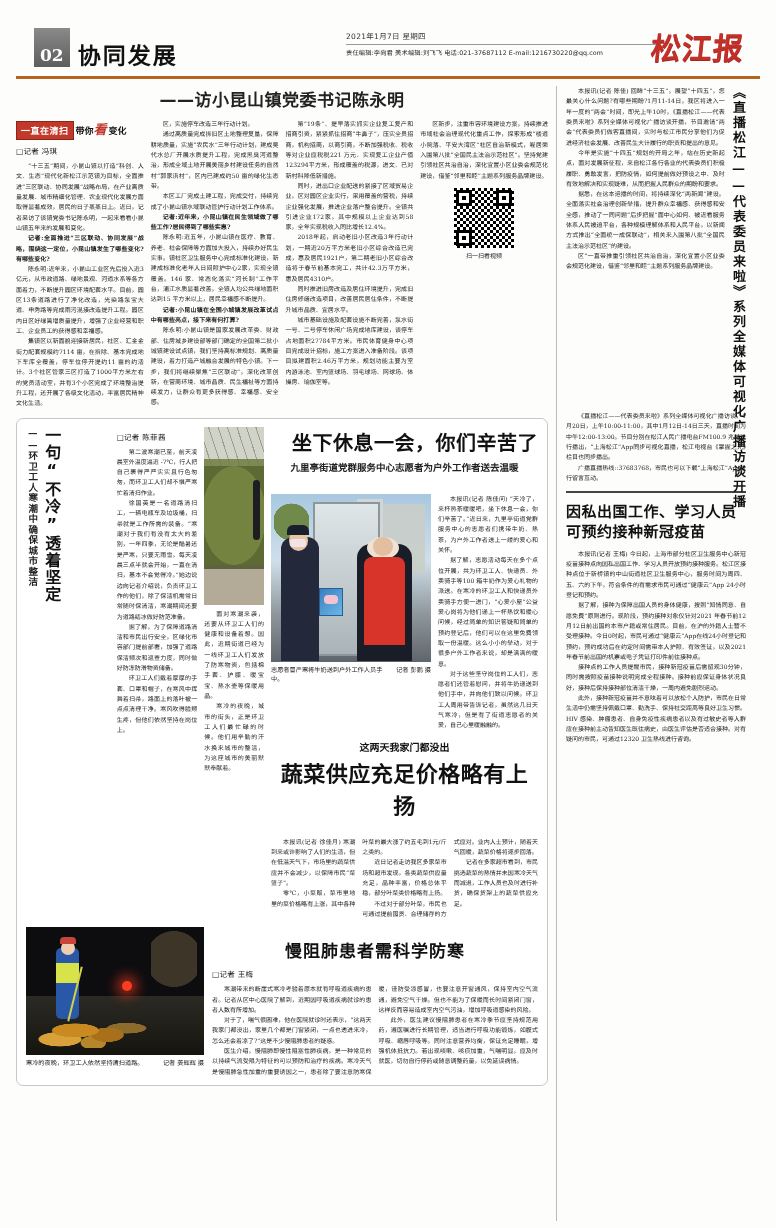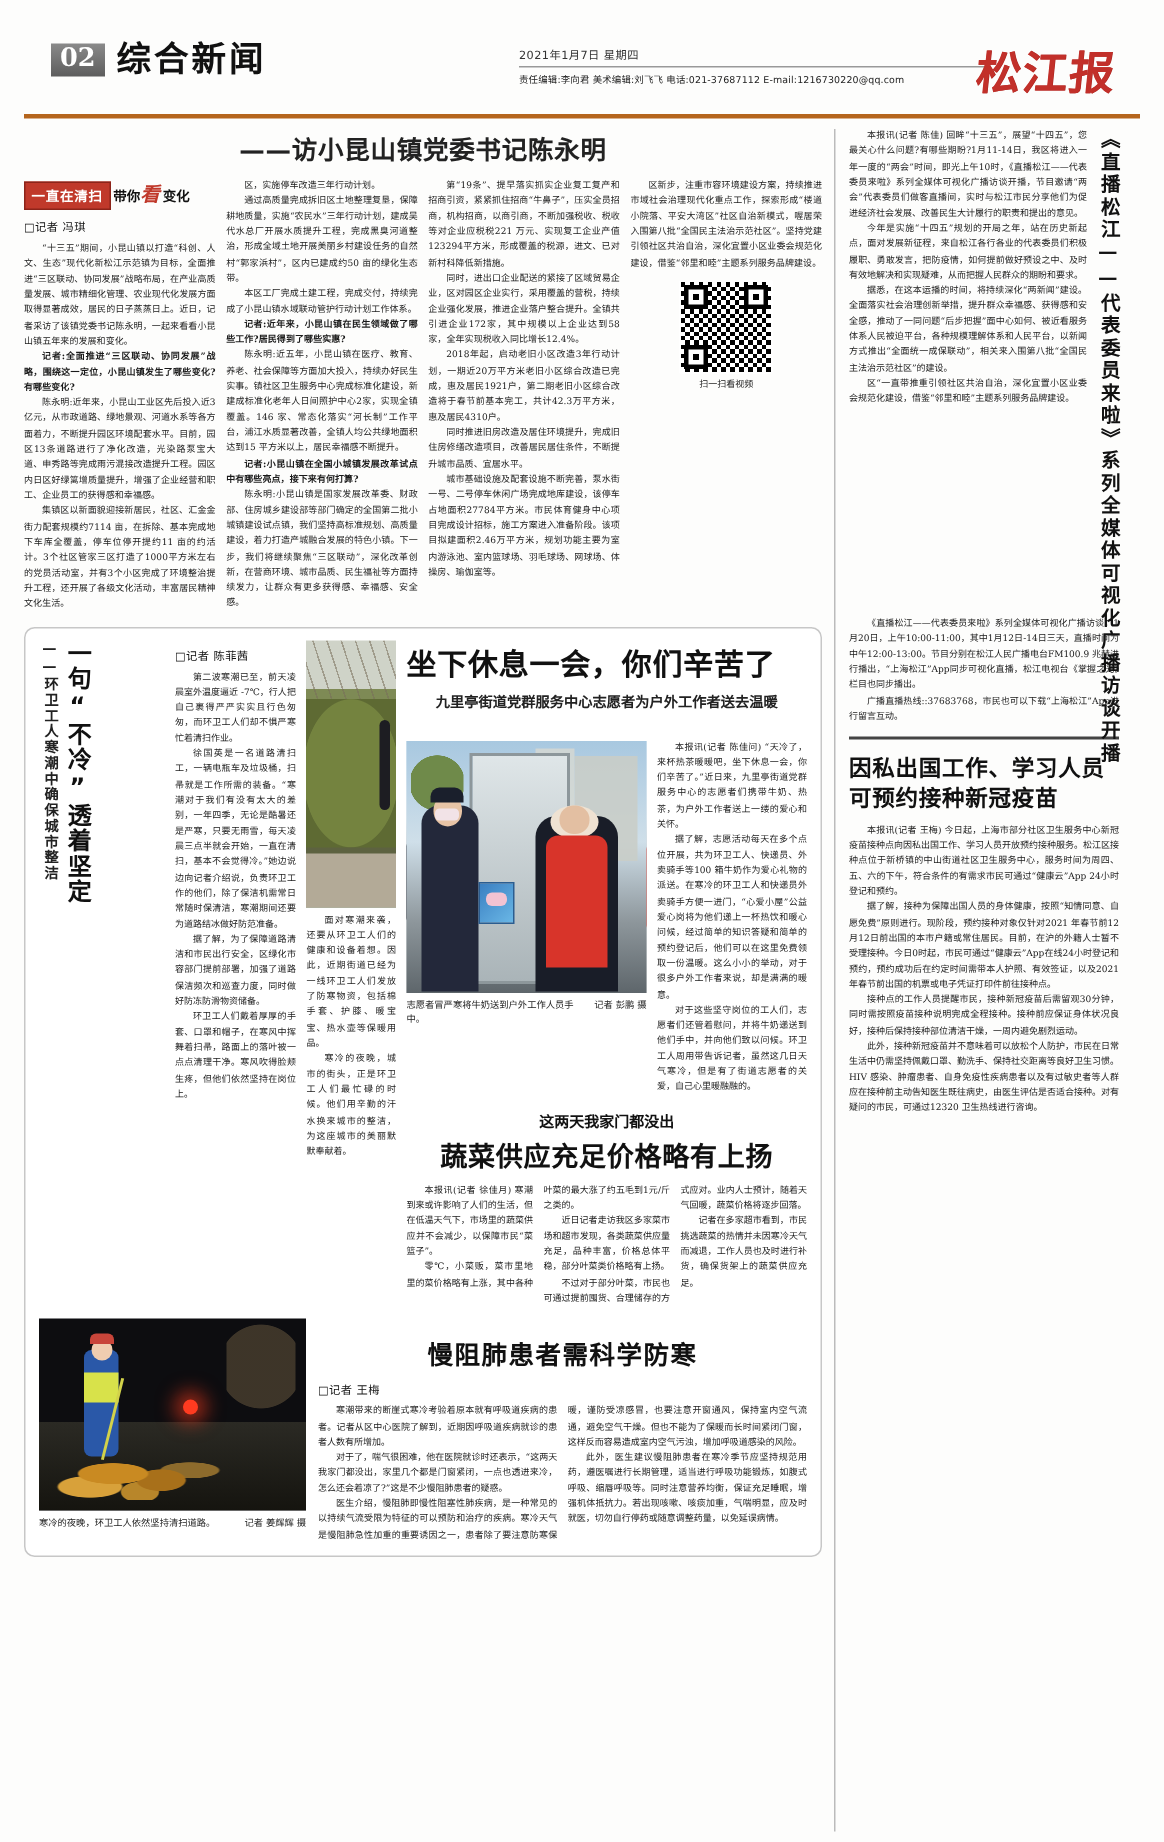--- a/index.html
+++ b/index.html
@@ -19,21 +19,21 @@
     position: relative;
     background: #fdfdfc;
   }
 
   
   .masthead { position: relative; height: 58px; }
   .mast-left { position:absolute; left:18px; top:14px; display:flex; align-items:flex-end; gap:8px; }
   .page-num {
     background: linear-gradient(180deg,#8a8a8a,#5d5d5d);
     color:#fff; font-weight:bold; font-size:17px;
-    padding: 1px 6px 2px 6px; letter-spacing:0px;
+    padding: 18px 6px 2px 6px; letter-spacing:0px;
     font-family:"DejaVu Serif","Liberation Serif",serif;
     line-height:1.1;
   }
   .section-name {
     font-size:23px; font-weight:bold; letter-spacing:2px;
     font-family:"DejaVu Serif","Liberation Serif",serif;
     color:#111; line-height:1;
   }
   .mast-center { position:absolute; left:330px; top:16px; width:310px; text-align:left; }
   .mast-date { font-size:7.5px; color:#333; letter-spacing:.3px; }
@@ -114,21 +114,21 @@
     font-size:16px; font-weight:bold; letter-spacing:1px;
     line-height:1.3; font-family:"DejaVu Sans","Liberation Sans",sans-serif;
   }
   .vsub {
     writing-mode:vertical-rl; text-orientation:upright;
     font-size:9.5px; font-weight:bold; letter-spacing:1px;
     line-height:1.3; color:#222; margin-right:2px;
   }
 
   .ctr-col { width:270px; }
-  .ctr-hl { text-align:left; font-size:20px; font-weight:bold; letter-spacing:.5px; margin-bottom:4px;
+  .ctr-hl { text-align:right; font-size:20px; font-weight:bold; letter-spacing:.5px; margin-bottom:4px;
     font-family:"DejaVu Sans","Liberation Sans",sans-serif; }
   .ctr-sub { text-align:center; font-size:9.5px; font-weight:bold; color:#222; margin-bottom:20px; }
 
   .photo { position:relative; overflow:hidden; background:#9aa4ab; }
   .caption { font-size:6.2px; color:#222; margin-top:3px; display:flex; justify-content:space-between; gap:6px;}
   .caption .credit { white-space:nowrap; }
 
   
   .ph-volunteer {
     width:100%; height:168px;
@@ -199,38 +199,38 @@
   .qr .fp { position:absolute; width:16px; height:16px; border:3px solid #000; background:#fff;}
   .qr .fp:after{content:"";position:absolute;left:3px;top:3px;width:4px;height:4px;background:#000;}
   .qr .fp.tl{left:2px;top:2px;} .qr .fp.tr{right:2px;top:2px;} .qr .fp.bl{left:2px;bottom:2px;}
   .qr-cap { font-size:6px; color:#222; margin-top:2px;}
 
   
   .bot-hl { text-align:center; font-size:17px; font-weight:bold; letter-spacing:1px; margin:10px 0 6px 0;
     font-family:"DejaVu Sans","Liberation Sans",sans-serif;}
 
   .mid-hl-s { text-align:center; font-size:10px; font-weight:bold; margin-bottom:2px; }
-  .mid-hl-b { text-align:center; font-size:18px; font-weight:bold; letter-spacing:.5px; margin-bottom:7px;
+  .mid-hl-b { text-align:center; font-size:22px; font-weight:bold; letter-spacing:.5px; margin-bottom:17px;
     font-family:"DejaVu Sans","Liberation Sans",sans-serif;}
 
   .side-small { font-size:6.0px; line-height:1.72; text-align:justify;
     font-family:"DejaVu Serif","Liberation Serif",serif; color:#1a1a1a;}
   .side-small p { margin:0; text-indent:2em; }
   .two-col-flow { column-count:2; column-gap:7px; }
   .three-col-flow { column-count:3; column-gap:7px; }
 </style>
 </head>
 <body>
 
 <div class="page">
 
   <div class="masthead">
     <div class="mast-left">
       <span class="page-num">02</span>
-      <span class="section-name">综合新闻</span>
+      <span class="section-name">协同发展</span>
     </div>
     <div class="mast-center">
       <div class="mast-date">2021年1月7日  星期四</div>
       <div class="mast-rule"></div>
       <div class="mast-credits">责任编辑:李向君  美术编辑:刘飞飞  电话:021-37687112  E-mail:1216730220@qq.com</div>
     </div>
     <div class="mast-logo">松江报</div>
   </div>
   <div class="mast-bar"></div>
 

